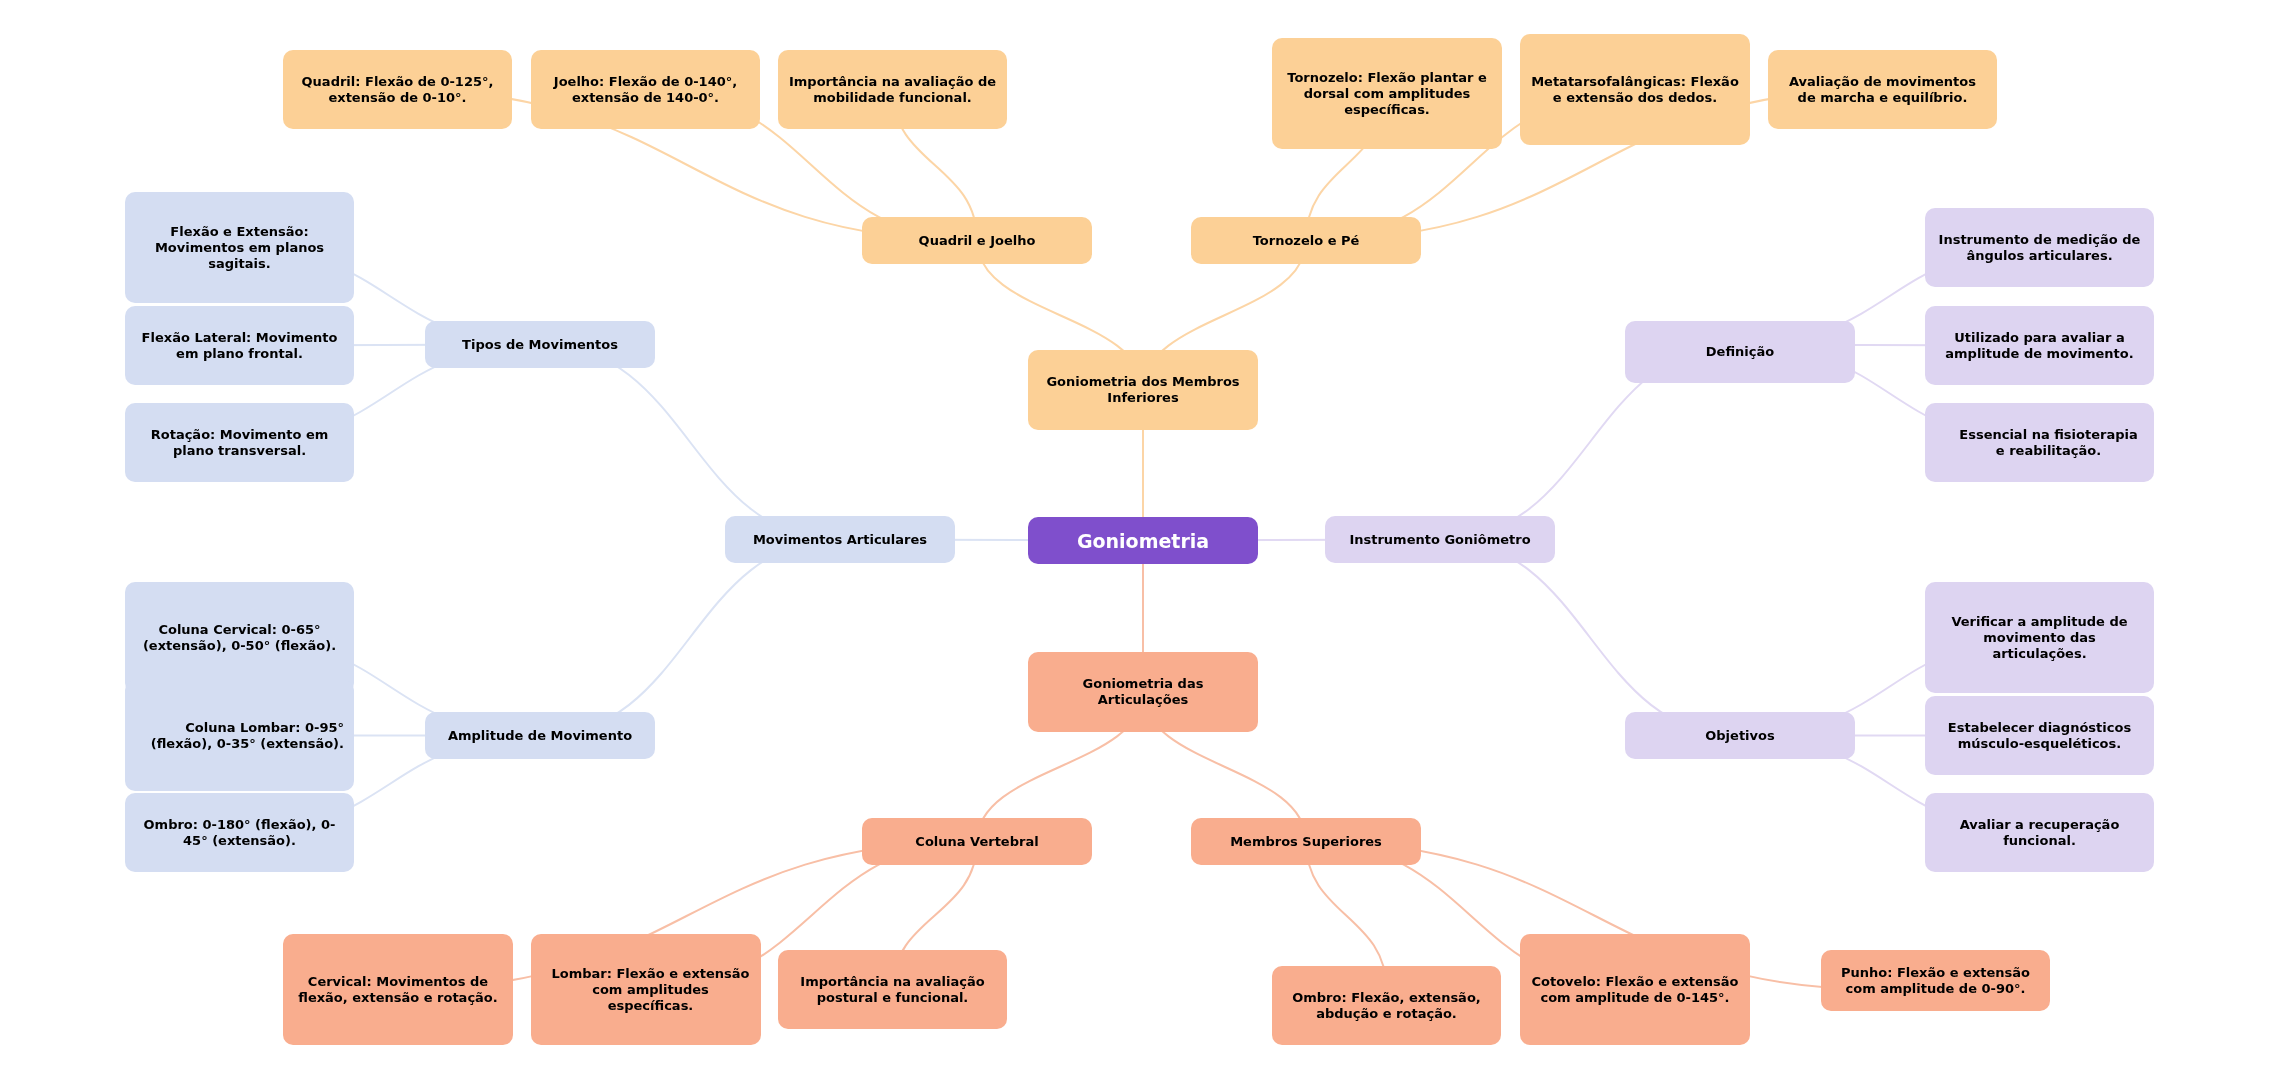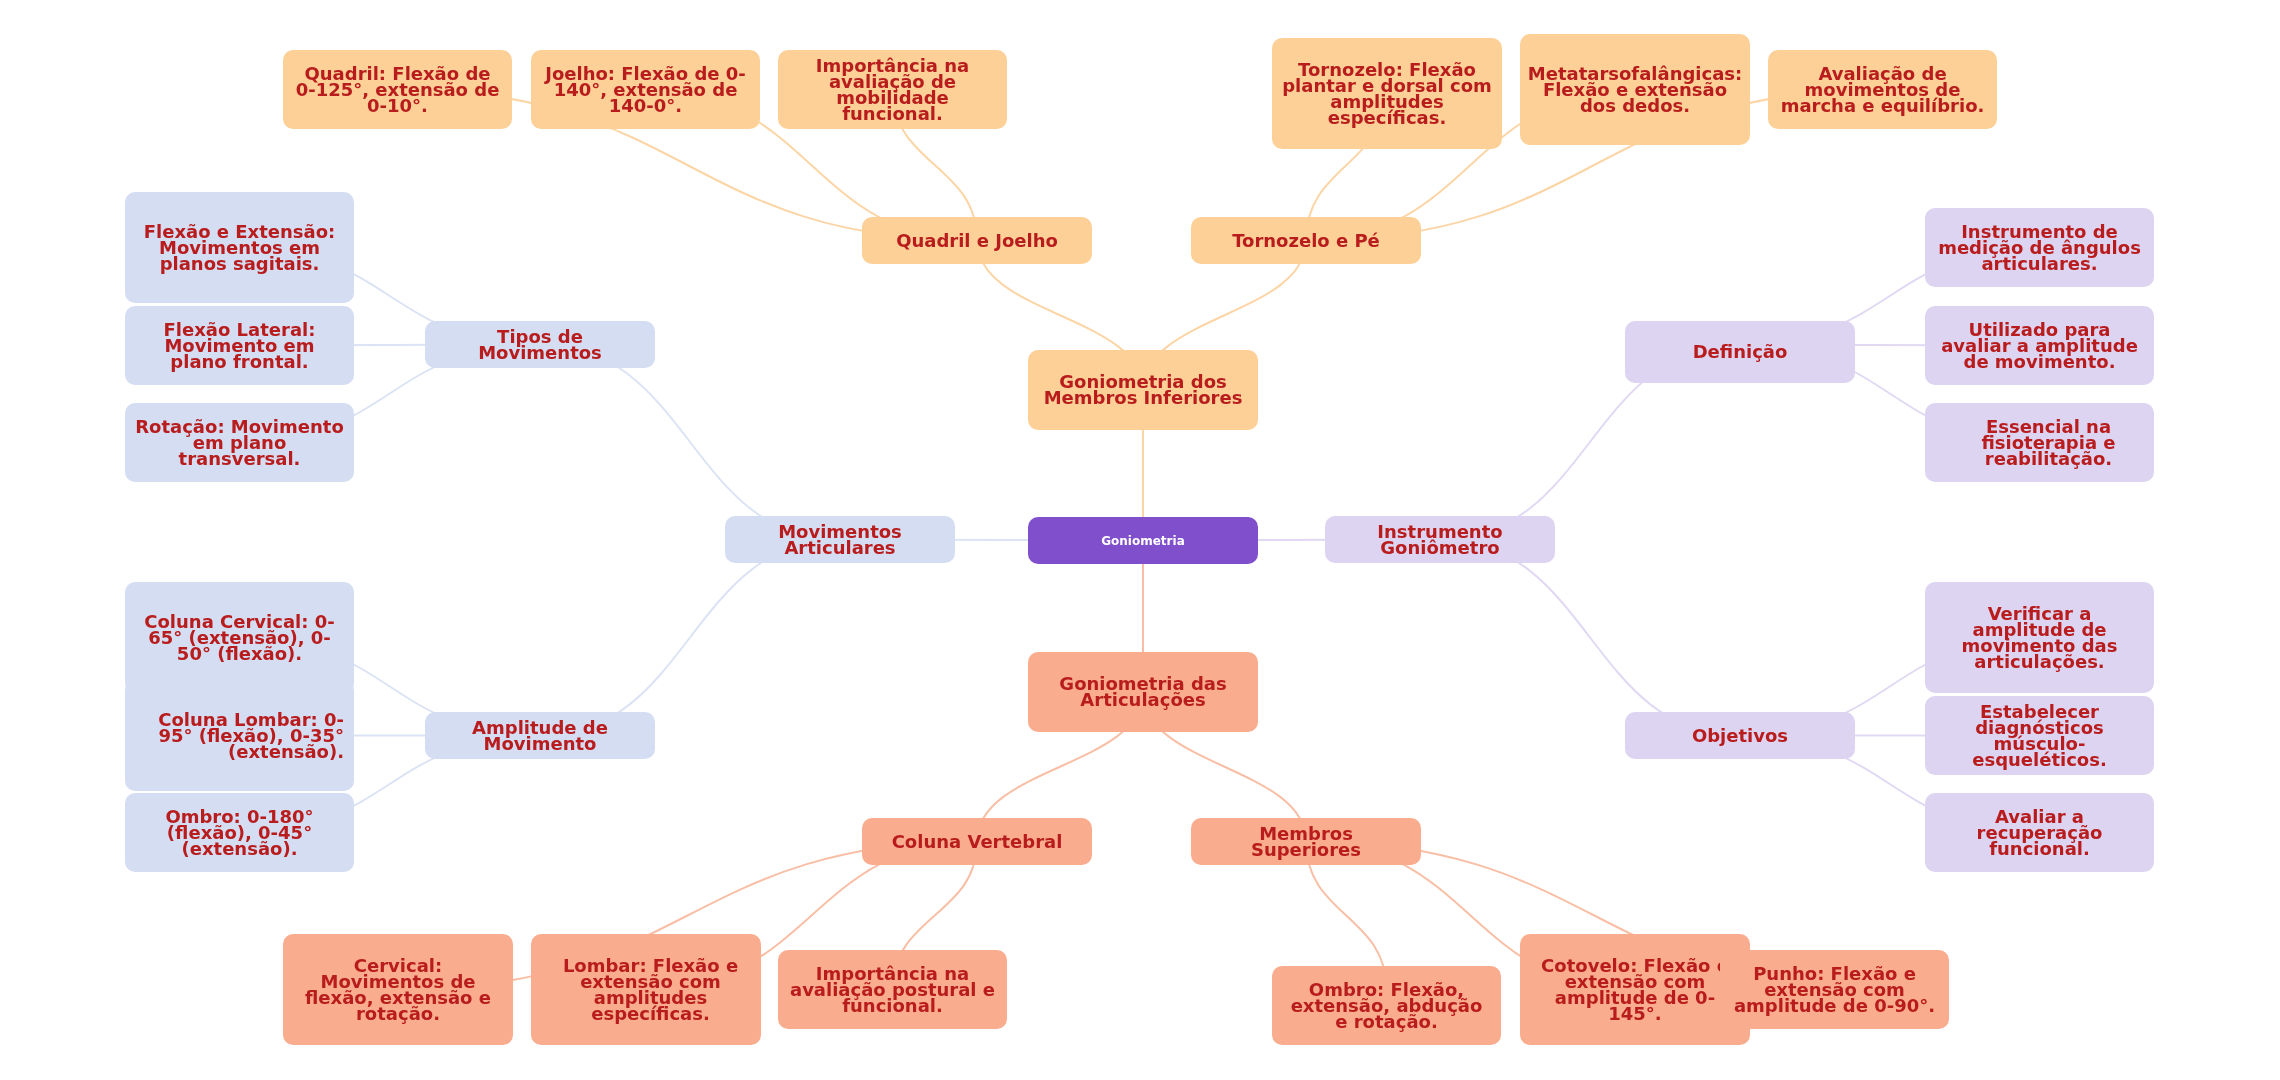--- a/index.html
+++ b/index.html
@@ -2,23 +2,23 @@
 <html><head>
 <meta charset="utf-8">
 <style>
   html, body { margin: 0; padding: 0; background: #ffffff; }
   body { width: 2280px; height: 1080px; position: relative; overflow: hidden;
          font-family: "DejaVu Sans", sans-serif; }
   #canvas { position: absolute; left: 0; top: 0; width: 2280px; height: 1080px; }
   svg#edges { position: absolute; left: 0; top: 0; width: 2280px; height: 1080px; }
   .node { position: absolute; box-sizing: border-box; border-radius: 10px;
           display: flex; align-items: center; justify-content: center; text-align: center;
-          color: #b91c1c; font-weight: bold; font-size: 18px; line-height: 16px;
+          color: #000000; font-weight: bold; font-size: 13px; line-height: 16px;
           padding: 6px 10px; cursor: pointer; }
-  .node.root { color: #ffffff; font-size: 12px; }
+  .node.root { color: #ffffff; font-size: 19px; }
   .node span { display: block; }
 </style>
 </head>
 <body>
 
 <div id="canvas">
   <svg id="edges" xmlns="http://www.w3.org/2000/svg">
       <path d="M1143,540.5 L1143,390" fill="none" stroke="#fcd5a6" stroke-width="2"></path>
       <path d="M1143,390 C1143,315.25 977,315.25 977,240.5" fill="none" stroke="#fcd5a6" stroke-width="2"></path>
       <path d="M977,240.5 C687.25,240.5 687.25,89.5 397.5,89.5" fill="none" stroke="#fcd5a6" stroke-width="2"></path>
@@ -104,21 +104,21 @@
       </div>
       <div class="node" style="left: 1191px; top: 818px; width: 230px; height: 47px; background: rgb(249, 173, 142);">
         <span>Membros Superiores</span>
       </div>
       <div class="node" style="left: 1272px; top: 950px; width: 229px; height: 79px; background: rgb(249, 173, 142); margin-top: 16px;">
         <span>Ombro: Flexão, extensão, abdução e rotação.</span>
       </div>
       <div class="node" style="left: 1520px; top: 934px; width: 230px; height: 111px; background: rgb(249, 173, 142);">
         <span>Cotovelo: Flexão e extensão com amplitude de 0-145°.</span>
       </div>
-      <div class="node" style="left: 1720px; top: 950px; width: 229px; height: 79px; background: rgb(249, 173, 142);">
+      <div class="node" style="left: 1821px; top: 950px; width: 229px; height: 61px; background: rgb(249, 173, 142);">
         <span>Punho: Flexão e extensão com amplitude de 0-90°.</span>
       </div>
       <div class="node" style="left: 725px; top: 516px; width: 230px; height: 47px; background: rgb(212, 221, 242);">
         <span>Movimentos Articulares</span>
       </div>
       <div class="node" style="left: 425px; top: 321px; width: 230px; height: 47px; background: rgb(212, 221, 242);">
         <span>Tipos de Movimentos</span>
       </div>
       <div class="node" style="left: 125px; top: 192px; width: 229px; height: 111px; background: rgb(212, 221, 242);">
         <span>Flexão e Extensão: Movimentos em planos sagitais.</span>

